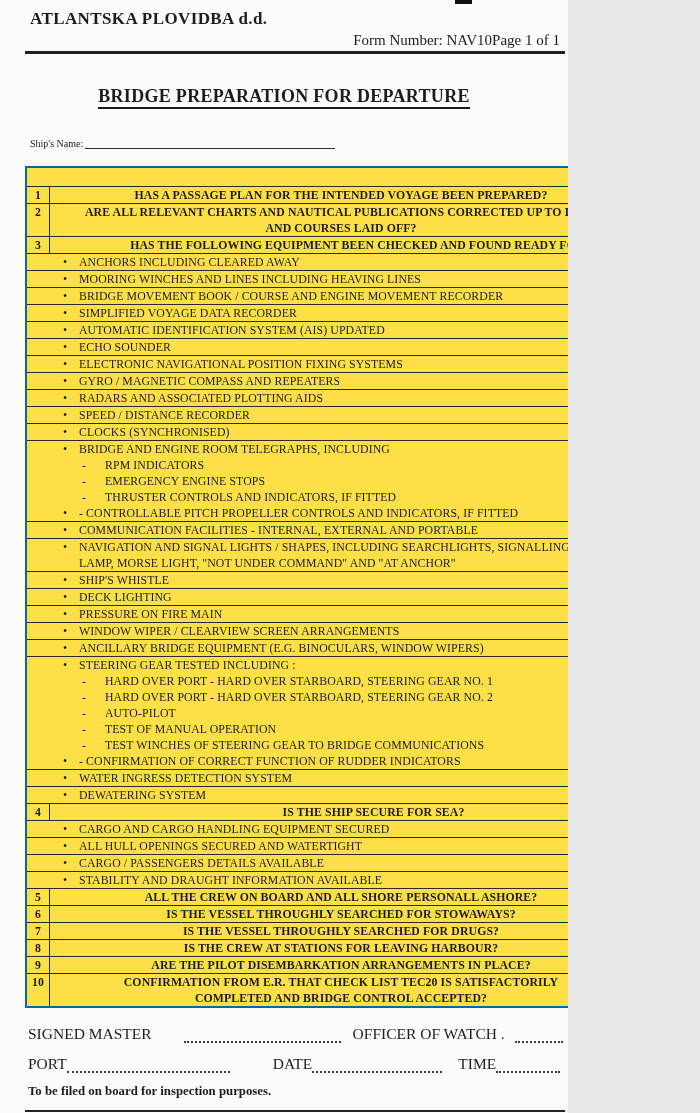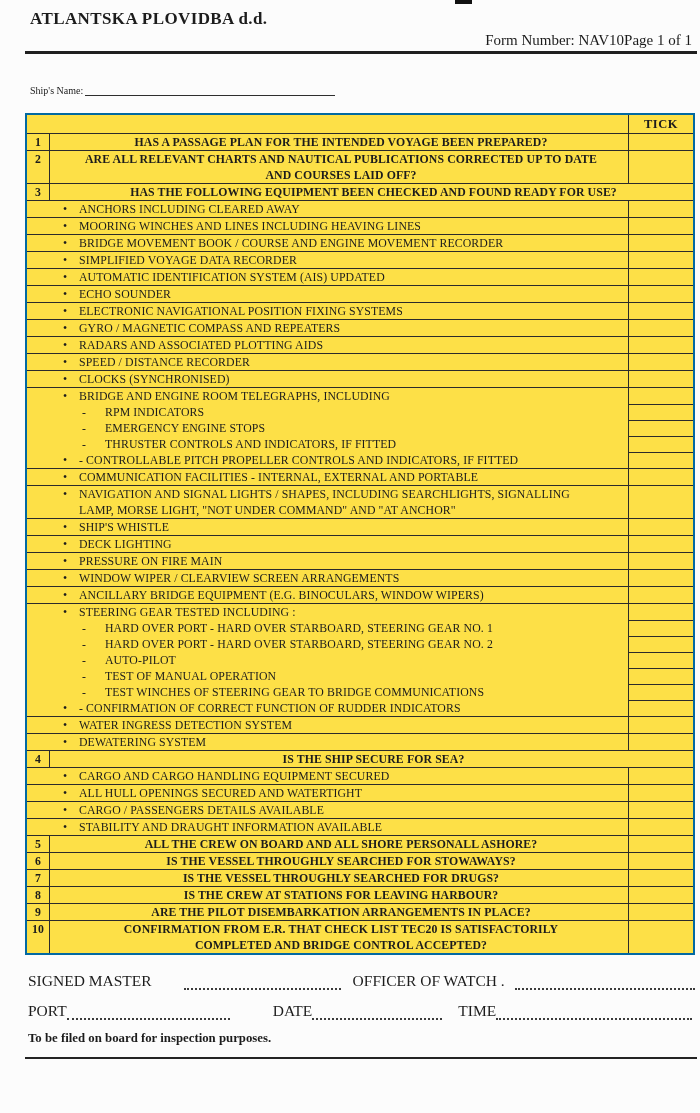--- a/index.html
+++ b/index.html
@@ -1,18 +1,18 @@
 <!DOCTYPE html>
 <html><head>
 <meta charset="utf-8">
 <style>
   html,body{margin:0;padding:0;background:#e8e8e8;}
   .page{
     position:relative;
-    width:700px;height:1113px;
+    width:568px;height:1113px;
     background:#fcfcfc;
     overflow:hidden;
     font-family:"Liberation Serif", serif;
     color:#1c1c1c;
     box-sizing:border-box;
   }
   .scan-artifact{position:absolute;top:0;left:455px;width:17px;height:4px;background:#111;}
 
   
   .company{margin:9px 8px 0 30px;font-size:17px;font-weight:bold;letter-spacing:.4px;}
@@ -61,20 +61,23 @@
 <div class="page">
   <div class="scan-artifact"></div>
 
   <div class="company">ATLANTSKA PLOVIDBA d.d.</div>
   <div class="form-row">
     <span>Form Number: NAV10</span>
     <span>Page 1 of 1</span>
   </div>
   <div class="top-rule"></div>
 
+  <div class="doc-title">
+    <span>BRIDGE PREPARATION FOR DEPARTURE</span>
+  </div>
 
   <div class="ship-row">
     <span>Ship's Name:</span>
     <span class="ship-line"></span>
   </div>
 
   <div class="ctable">
     <div class="thead">
       <div class="hleft"></div>
       <div class="tick">TICK</div>

